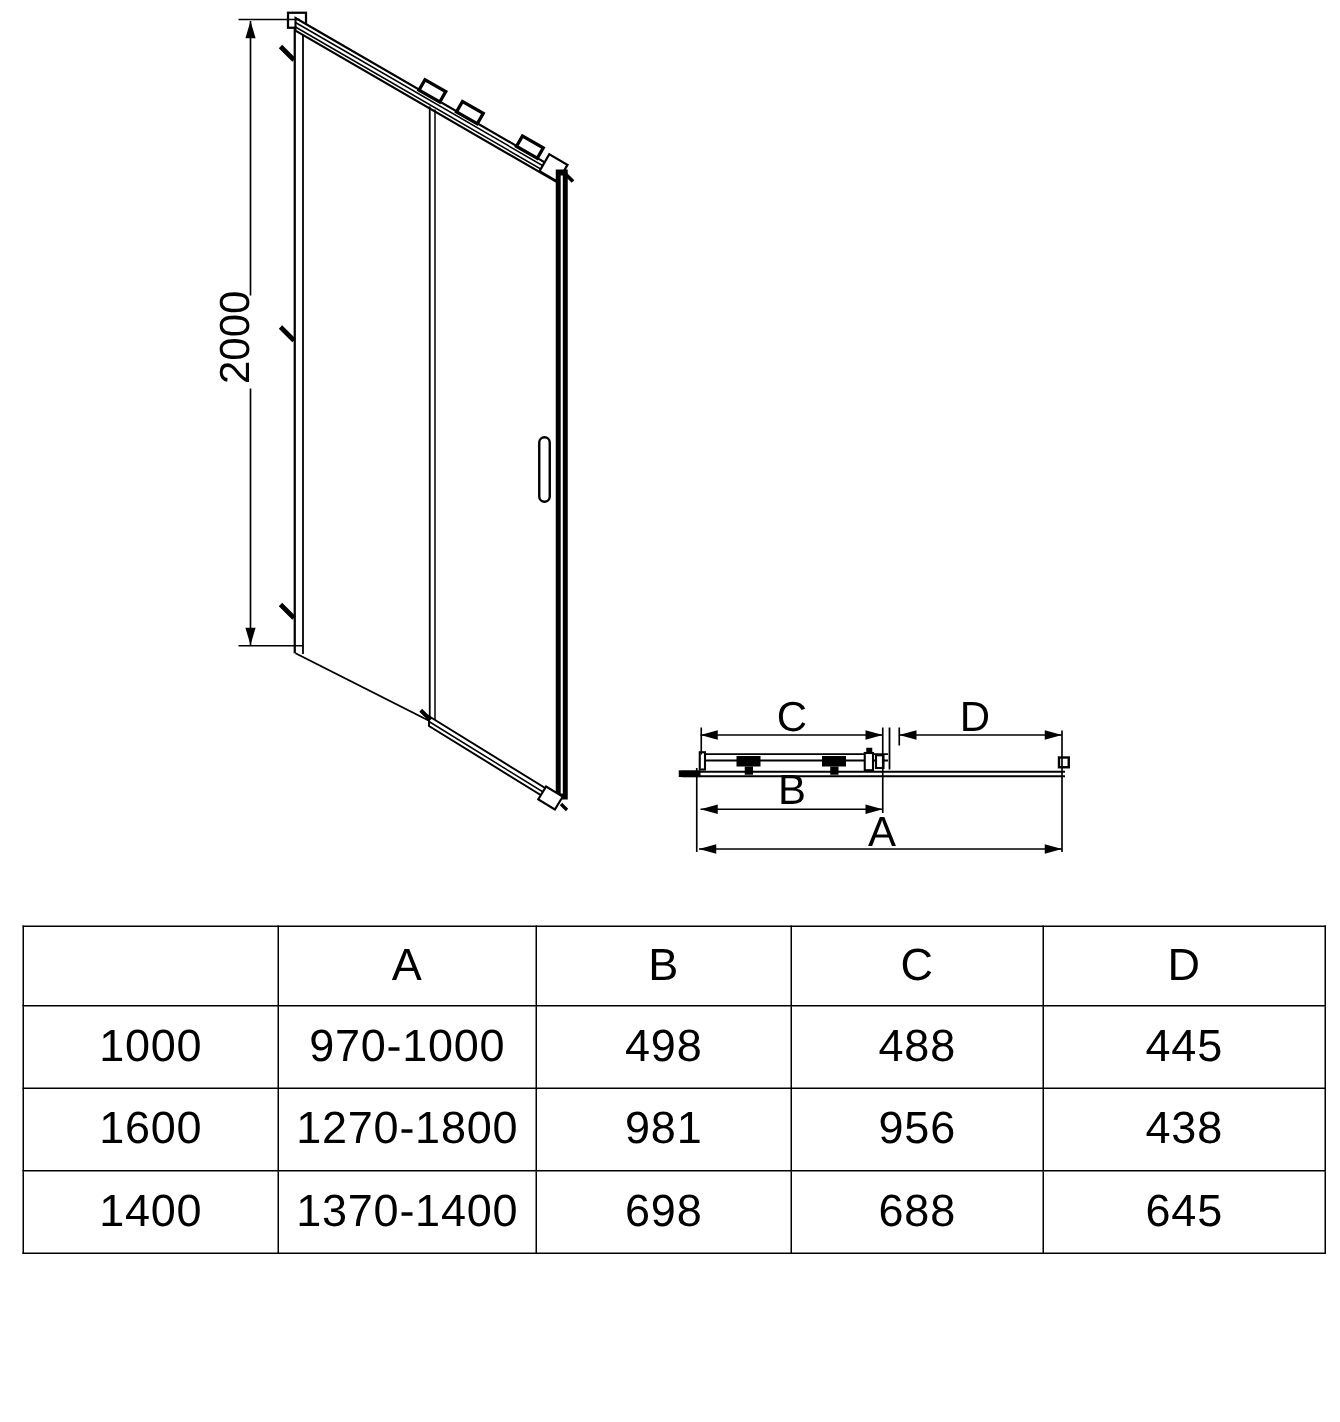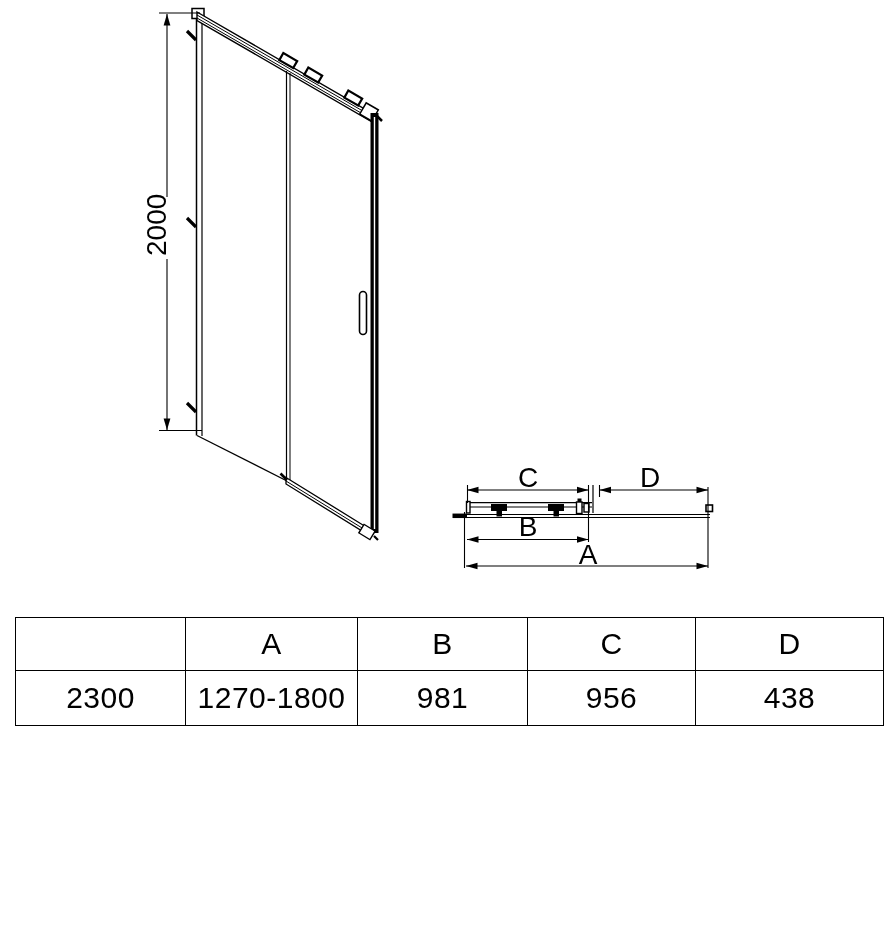--- a/index.html
+++ b/index.html
@@ -184,20 +184,34 @@
     <tr>
       <th></th>
       <th>A</th>
       <th>B</th>
       <th>C</th>
       <th>D</th>
     </tr>
   </thead>
   <tbody>
     <tr>
-      <td>2300</td>
+      <td>1000</td>
+      <td>970-1000</td>
+      <td>498</td>
+      <td>488</td>
+      <td>445</td>
+    </tr>
+    <tr>
+      <td>1600</td>
       <td>1270-1800</td>
       <td>981</td>
       <td>956</td>
       <td>438</td>
     </tr>
+    <tr>
+      <td>1400</td>
+      <td>1370-1400</td>
+      <td>698</td>
+      <td>688</td>
+      <td>645</td>
+    </tr>
   </tbody>
 </table>
 
 </body></html>

